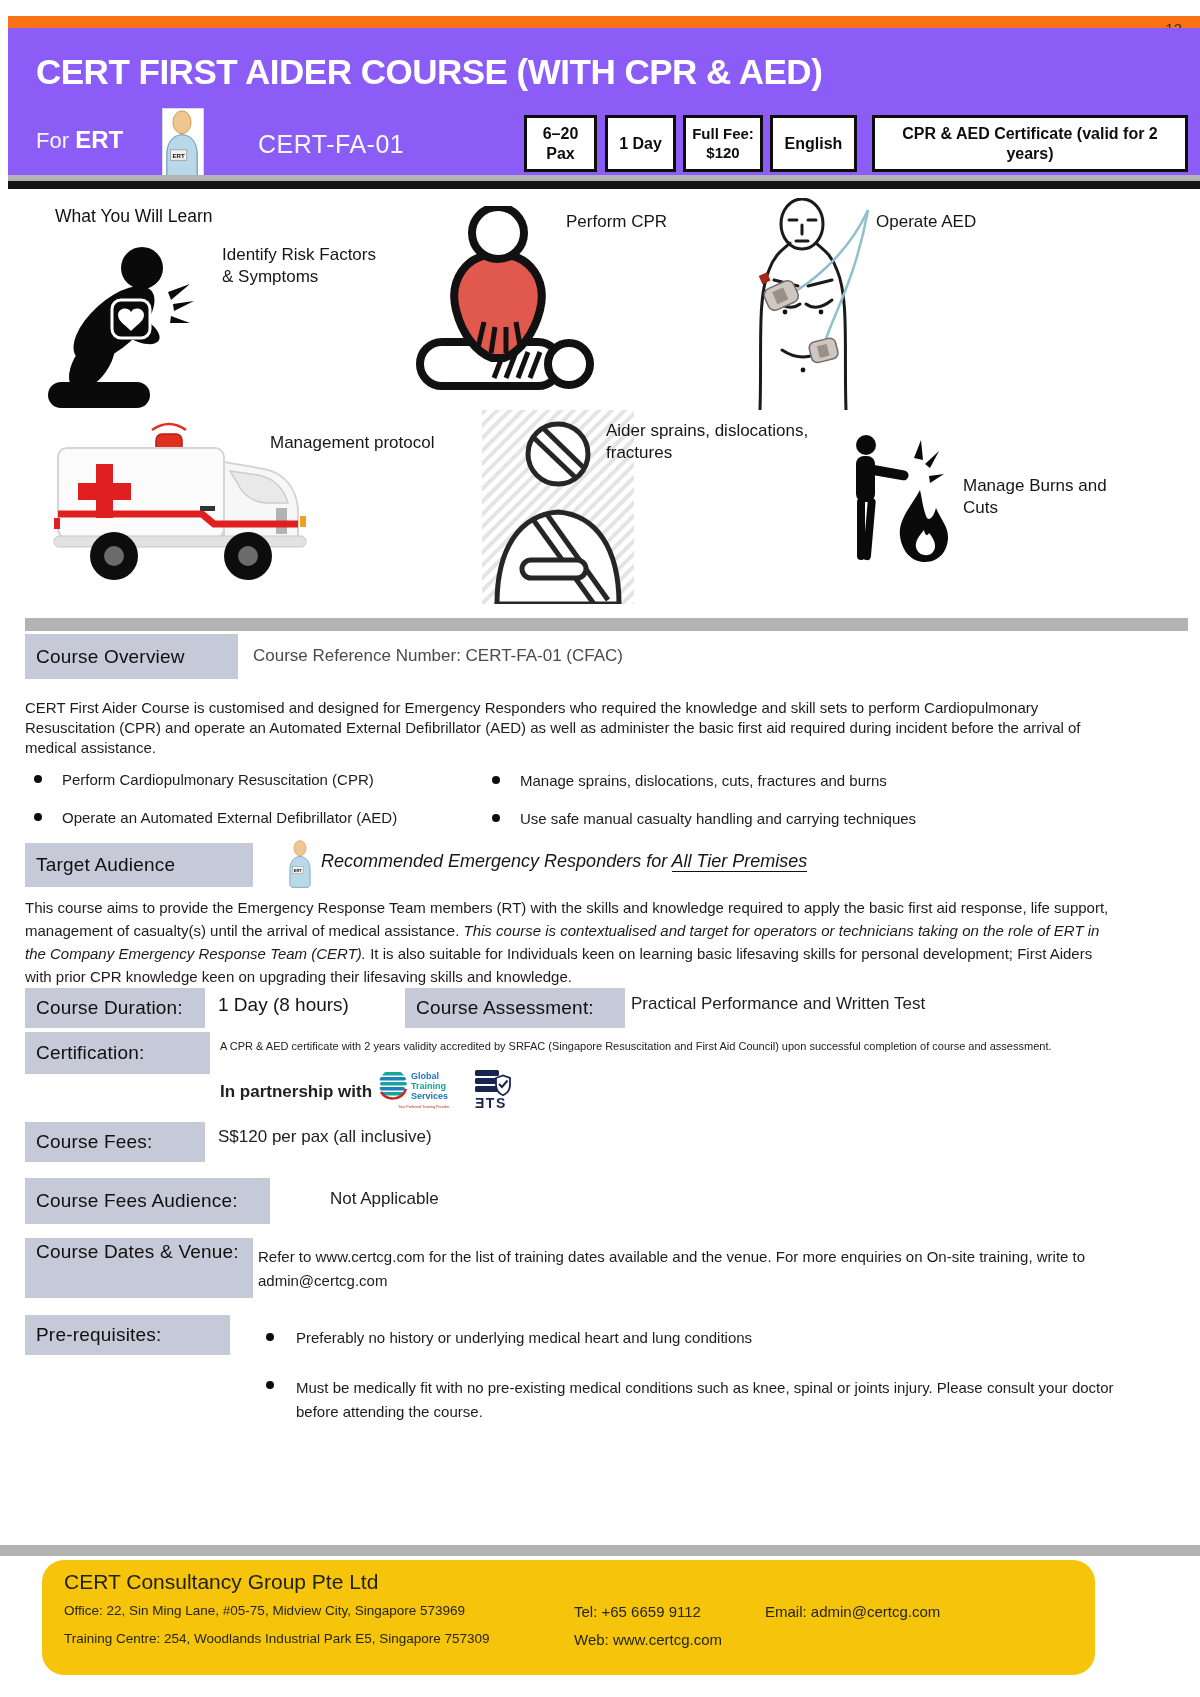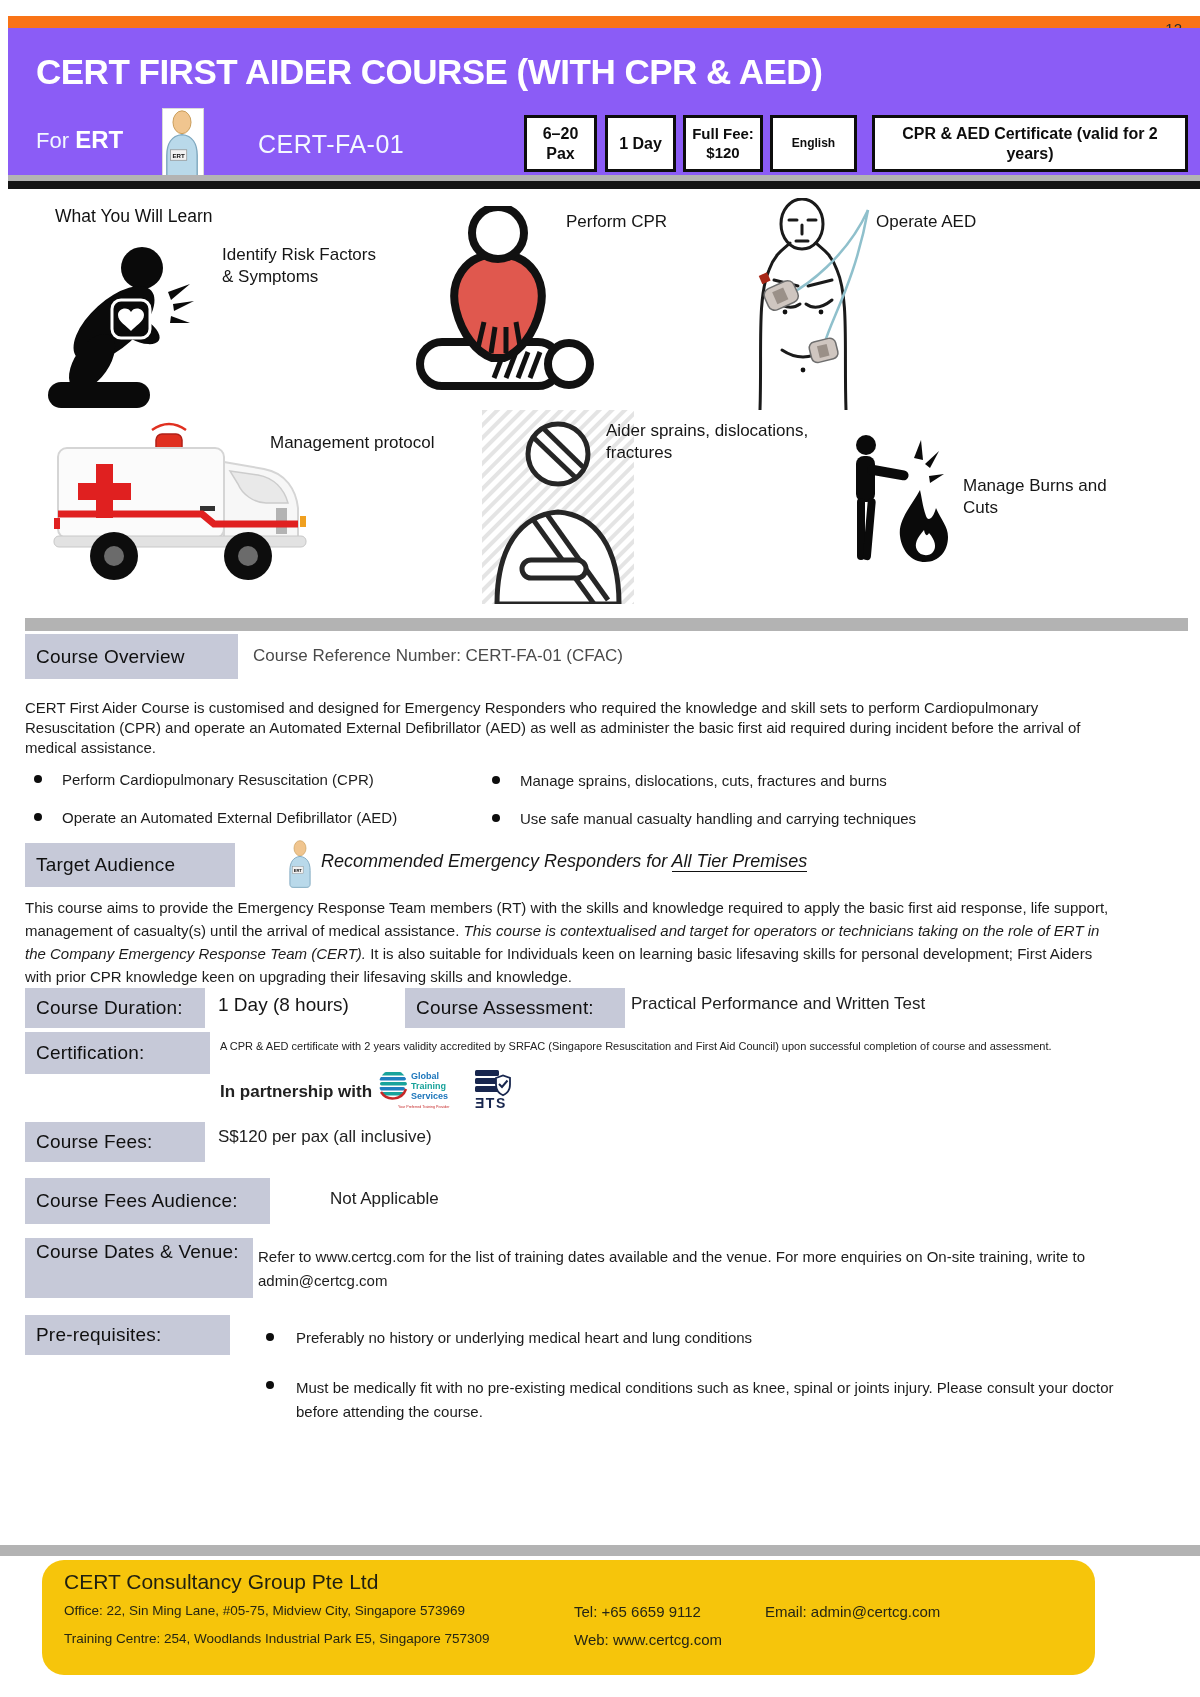--- a/index.html
+++ b/index.html
@@ -42,21 +42,21 @@
         <path d="M20,26 C9,27 4,36 4,48 L4,70 C4,73 6,75 9,75 L31,75 C34,75 36,73 36,70 L36,48 C36,36 31,27 20,26 Z" fill="#b9d9ea" stroke="#7fa8bf" stroke-width="1.5"></path>
         <rect x="8" y="42" width="17" height="11" fill="#f2f2f2" stroke="#8a8a8a" stroke-width="0.7"></rect>
         <text x="16.5" y="50.5" font-size="6.5" font-weight="bold" text-anchor="middle" fill="#111">ERT</text>
       </svg>
     </div>
     <div class="abs" style="left:250px;top:102px;font-size:25px;color:#f4f9ff;letter-spacing:.5px;">CERT-FA-01</div>
 
     <div class="abs infobox" style="left:516px;top:87px;width:73px;height:57px;font-size:16px;">6–20 Pax</div>
     <div class="abs infobox" style="left:597px;top:87px;width:71px;height:57px;font-size:16px;">1 Day</div>
     <div class="abs infobox" style="left:675px;top:87px;width:80px;height:57px;font-size:15px;">Full Fee: $120</div>
-    <div class="abs infobox" style="left:762px;top:87px;width:87px;height:57px;font-size:12px;">English</div>
+    <div class="abs infobox" style="left:762px;top:87px;width:87px;height:57px;font-size:16px;">English</div>
     <div class="abs infobox" style="left:864px;top:87px;width:316px;height:57px;font-size:16px;">CPR &amp; AED Certificate (valid for 2 years)</div>
   </div>
 
   <div class="abs gbar" style="left:8px;top:175px;width:1192px;height:6px;"></div>
   <div class="abs" style="left:8px;top:181px;width:1192px;height:8px;background:#151515;"></div>
 
   <div class="abs" style="left:55px;top:206px;font-size:17.5px;color:#111;">What You Will Learn</div>
 
   <svg class="abs" style="left:42px;top:240px;" width="162" height="170" viewBox="0 0 162 170">
     <circle cx="100" cy="28" r="21" fill="#0a0a0a"></circle>
@@ -181,21 +181,21 @@
 
   <div class="bullet" style="left:34px;top:775px;"></div>
   <div class="abs body15" style="left:62px;top:770px;width:400px;">Perform Cardiopulmonary Resuscitation (CPR)</div>
   <div class="bullet" style="left:34px;top:813px;"></div>
   <div class="abs body15" style="left:62px;top:808px;width:400px;">Operate an Automated External Defibrillator (AED)</div>
   <div class="bullet" style="left:492px;top:776px;"></div>
   <div class="abs body15" style="left:520px;top:771px;width:460px;">Manage sprains, dislocations, cuts, fractures and burns</div>
   <div class="bullet" style="left:492px;top:814px;"></div>
   <div class="abs body15" style="left:520px;top:809px;width:460px;">Use safe manual casualty handling and carrying techniques</div>
 
-  <div class="abs hbox" style="left:25px;top:843px;width:210px;height:44px;">Target Audience</div>
+  <div class="abs hbox" style="left:25px;top:843px;width:228px;height:44px;">Target Audience</div>
   <svg class="abs" style="left:287px;top:840px;" width="26" height="48" viewBox="0 0 40 76">
     <ellipse cx="20" cy="13" rx="9.5" ry="12" fill="#f0c58f" stroke="#c79a56" stroke-width="1"></ellipse>
     <path d="M20,26 C9,27 4,36 4,48 L4,70 C4,73 6,75 9,75 L31,75 C34,75 36,73 36,70 L36,48 C36,36 31,27 20,26 Z" fill="#b9d9ea" stroke="#7fa8bf" stroke-width="1.5"></path>
     <rect x="8" y="42" width="17" height="11" fill="#f2f2f2" stroke="#8a8a8a" stroke-width="0.7"></rect>
     <text x="16.5" y="50.5" font-size="6.5" font-weight="bold" text-anchor="middle" fill="#111">ERT</text>
   </svg>
   <div class="abs ital" style="left:321px;top:851px;font-size:18px;color:#161616;">
     <span>Recommended Emergency Responders for </span><span class="ul">All Tier Premises</span>
   </div>
   <div class="abs" style="left:25px;top:896px;width:1090px;font-size:15px;line-height:23px;color:#1c1c1c;">

